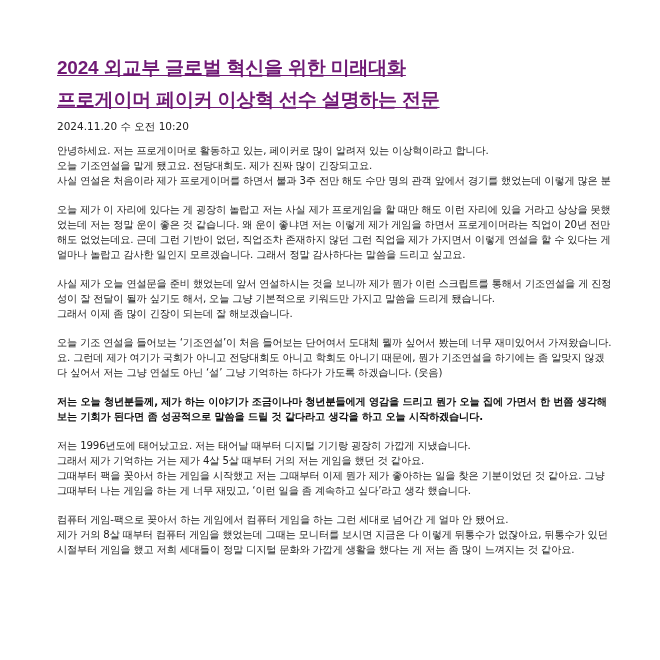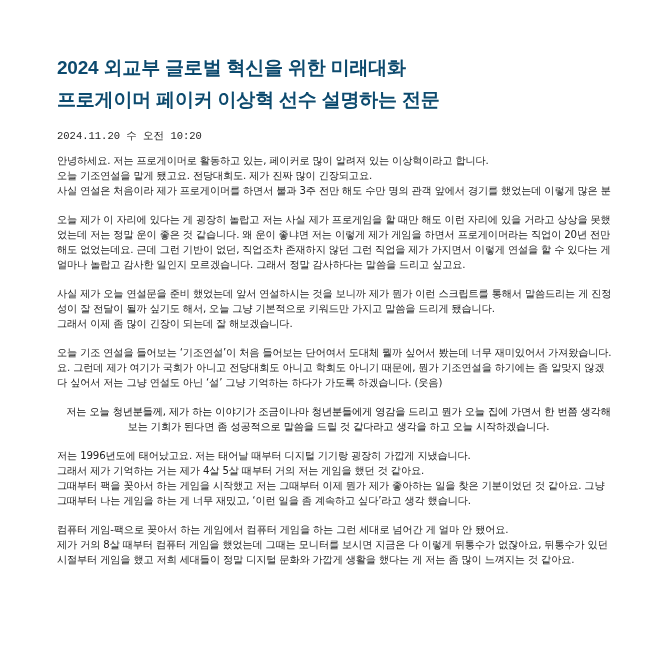--- a/index.html
+++ b/index.html
@@ -5,29 +5,29 @@
     html, body { margin: 0; padding: 0; background: #ffffff; }
     body {
       width: 660px; height: 660px; overflow: hidden;
       font-family: "DejaVu Sans", "Liberation Sans", sans-serif;
       color: #111111;
     }
     .page { position: relative; padding: 52px 40px 0 57px; }
     .title {
       font-family: "Liberation Sans", "DejaVu Sans", sans-serif;
       font-weight: bold; font-size: 19px; line-height: 32px; margin: 0;
-      letter-spacing: -0.2px; color: #0c4a6e;
+      letter-spacing: -0.2px; color: #701a75; text-decoration: underline;
     }
-    .date { font-size: 10.5px; line-height: 14px; margin: 13px 0 10px 0; color: #222; font-family: Liberation Mono, monospace; }
+    .date { font-size: 10.5px; line-height: 14px; margin: 3px 0 10px 0; color: #222; }
     .para { margin: 0 0 14px 0; }
     .line {
       font-size: 10.2px; line-height: 15px; white-space: nowrap;
       letter-spacing: -0.15px; color: #222;
     }
-    .para.bold .line { font-weight: normal; color: #111; text-align: center; }
+    .para.bold .line { font-weight: bold; color: #111; }
   </style>
 </head>
 <body>
 
 <div class="page">
   <h1 class="title">
     <div>2024 외교부 글로벌 혁신을 위한 미래대화</div>
     <div>프로게이머 페이커 이상혁 선수 설명하는 전문</div>
   </h1>
   <div class="date">2024.11.20 수 오전 10:20</div>
@@ -39,21 +39,21 @@
   </div>
 
   <div class="para">
     <div class="line">오늘 제가 이 자리에 있다는 게 굉장히 놀랍고 저는 사실 제가 프로게임을 할 때만 해도 이런 자리에 있을 거라고 상상을 못했</div>
     <div class="line">었는데 저는 정말 운이 좋은 것 같습니다. 왜 운이 좋냐면 저는 이렇게 제가 게임을 하면서 프로게이머라는 직업이 20년 전만</div>
     <div class="line">해도 없었는데요. 근데 그런 기반이 없던, 직업조차 존재하지 않던 그런 직업을 제가 가지면서 이렇게 연설을 할 수 있다는 게</div>
     <div class="line">얼마나 놀랍고 감사한 일인지 모르겠습니다. 그래서 정말 감사하다는 말씀을 드리고 싶고요.</div>
   </div>
 
   <div class="para">
-    <div class="line">사실 제가 오늘 연설문을 준비 했었는데 앞서 연설하시는 것을 보니까 제가 뭔가 이런 스크립트를 통해서 말씀드리는 게 진정</div>
+    <div class="line">사실 제가 오늘 연설문을 준비 했었는데 앞서 연설하시는 것을 보니까 제가 뭔가 이런 스크립트를 통해서 기조연설을 게 진정</div>
     <div class="line">성이 잘 전달이 될까 싶기도 해서, 오늘 그냥 기본적으로 키워드만 가지고 말씀을 드리게 됐습니다.</div>
     <div class="line">그래서 이제 좀 많이 긴장이 되는데 잘 해보겠습니다.</div>
   </div>
 
   <div class="para">
     <div class="line">오늘 기조 연설을 들어보는 ‘기조연설’이 처음 들어보는 단어여서 도대체 뭘까 싶어서 봤는데 너무 재미있어서 가져왔습니다.</div>
     <div class="line">요. 그런데 제가 여기가 국회가 아니고 전당대회도 아니고 학회도 아니기 때문에, 뭔가 기조연설을 하기에는 좀 알맞지 않겠</div>
     <div class="line">다 싶어서 저는 그냥 연설도 아닌 ‘설’ 그냥 기억하는 하다가 가도록 하겠습니다. (웃음)</div>
   </div>
 

